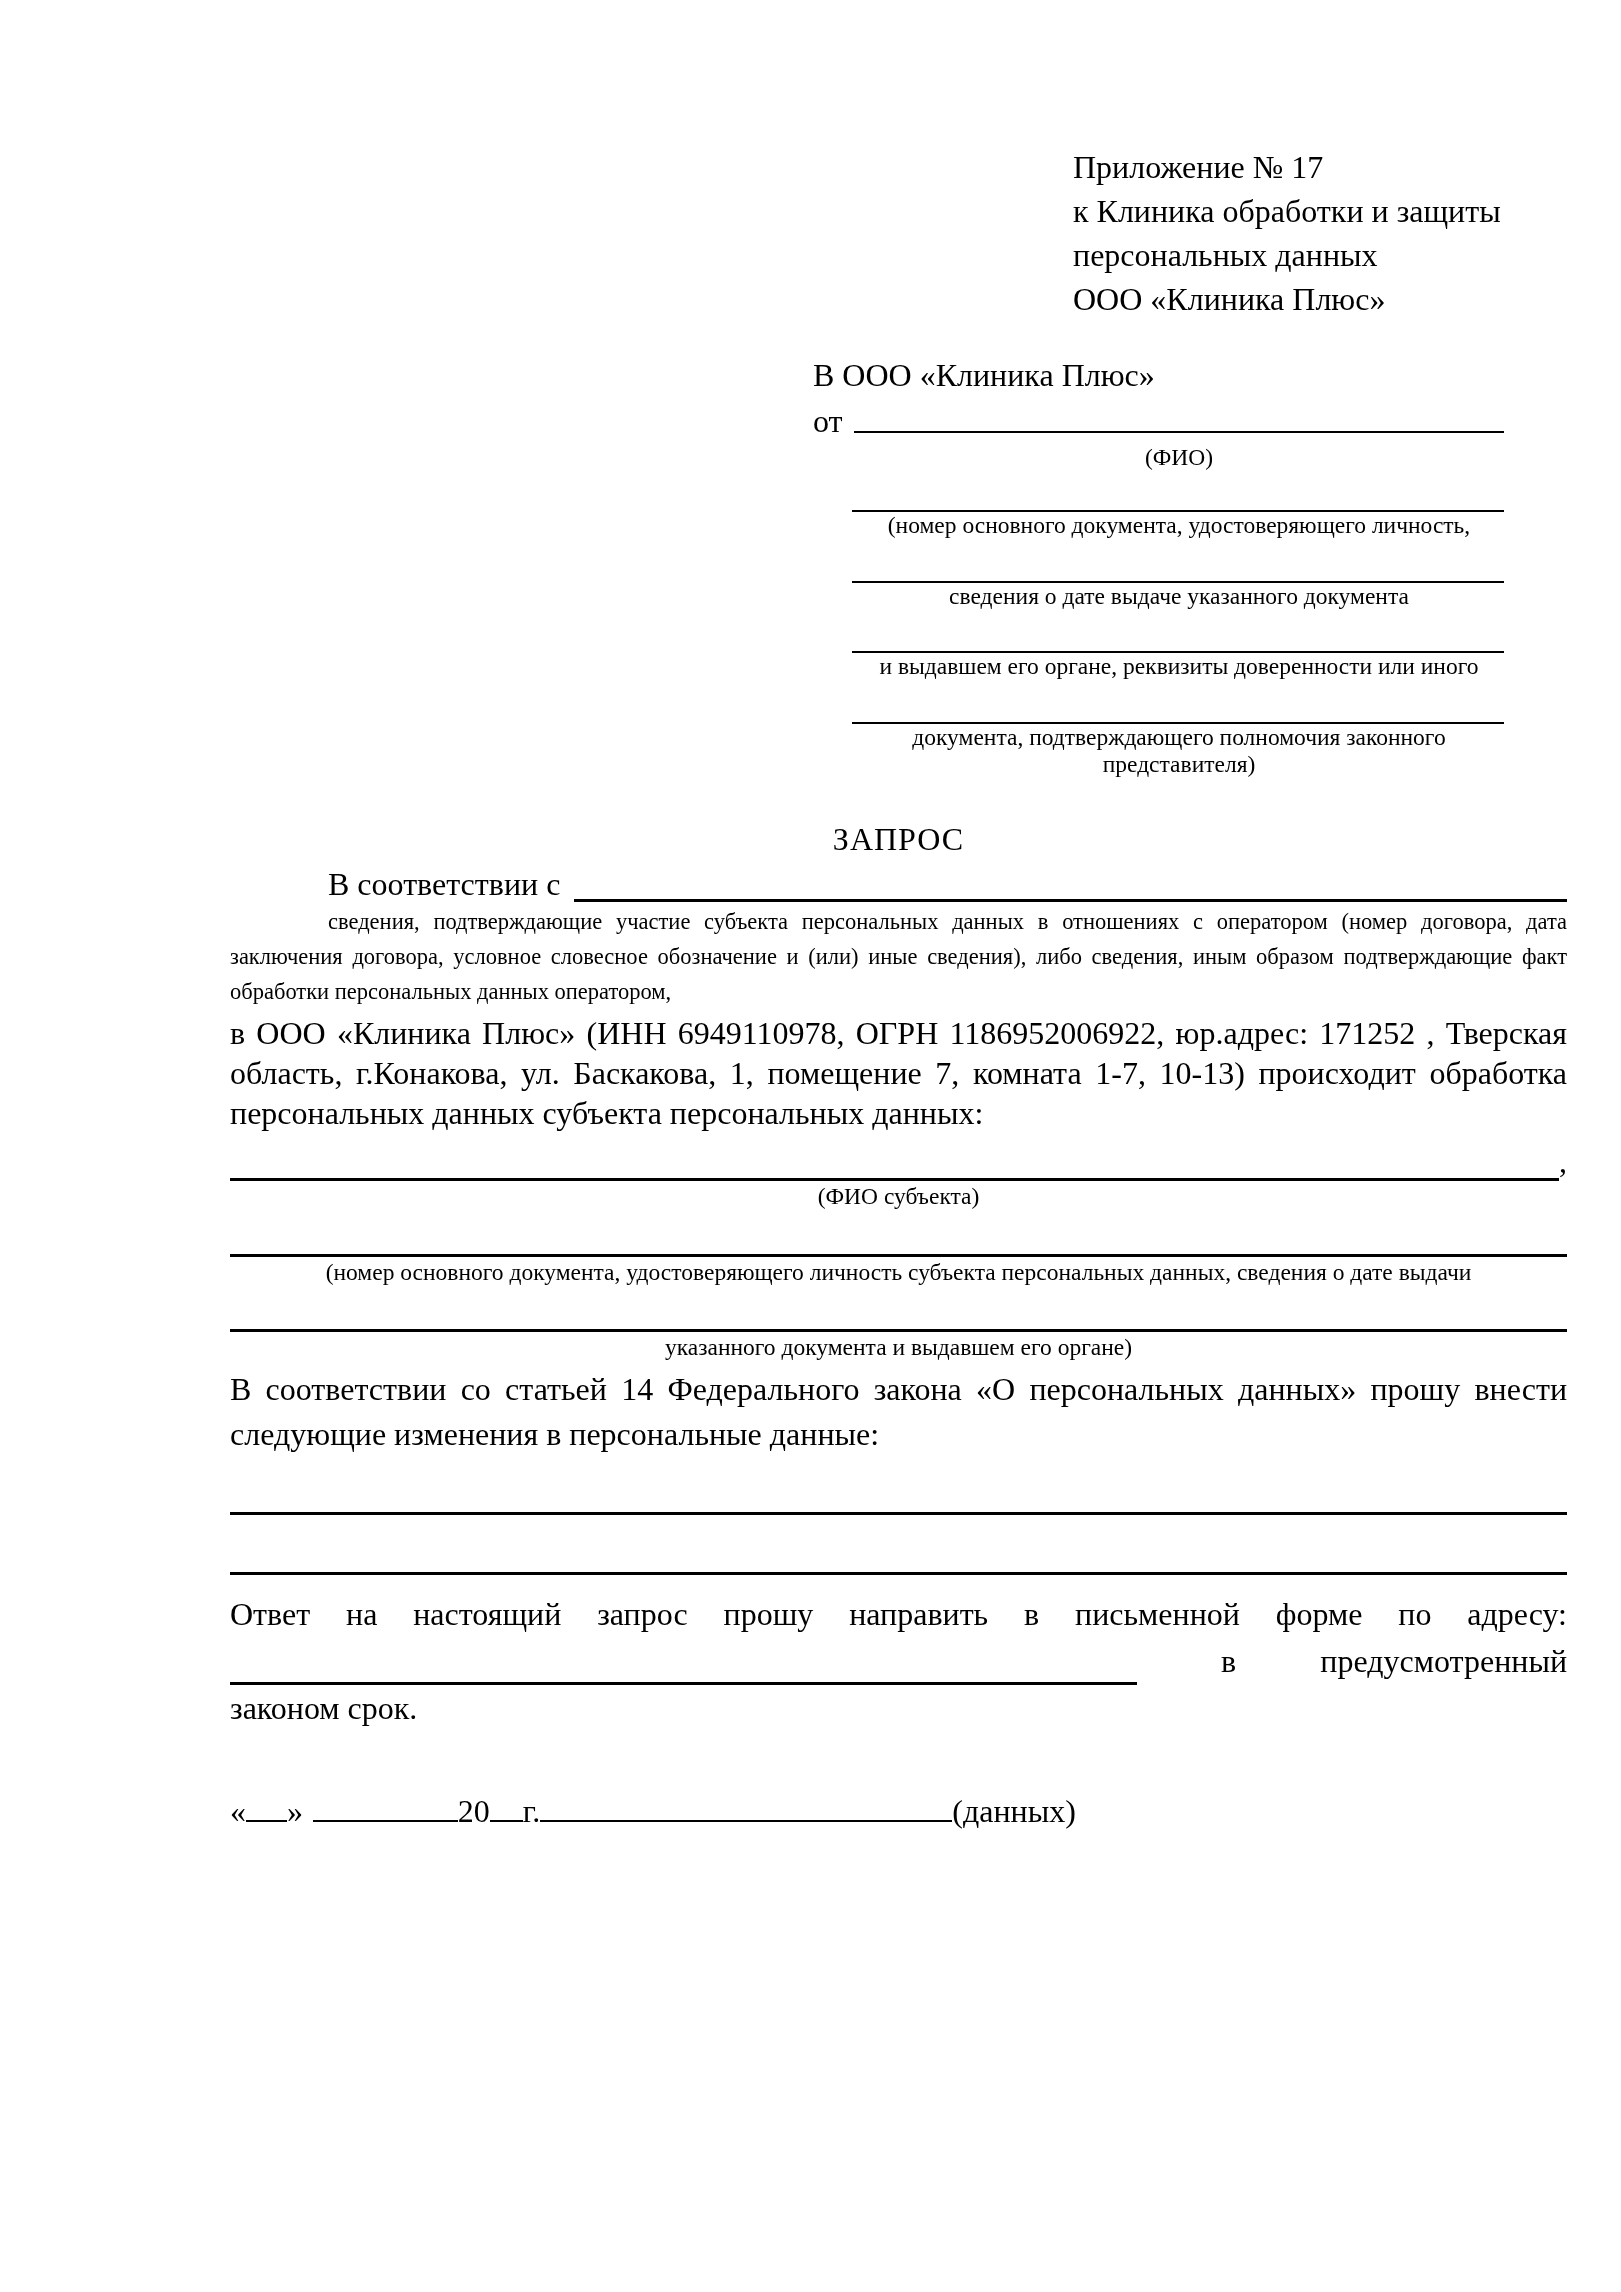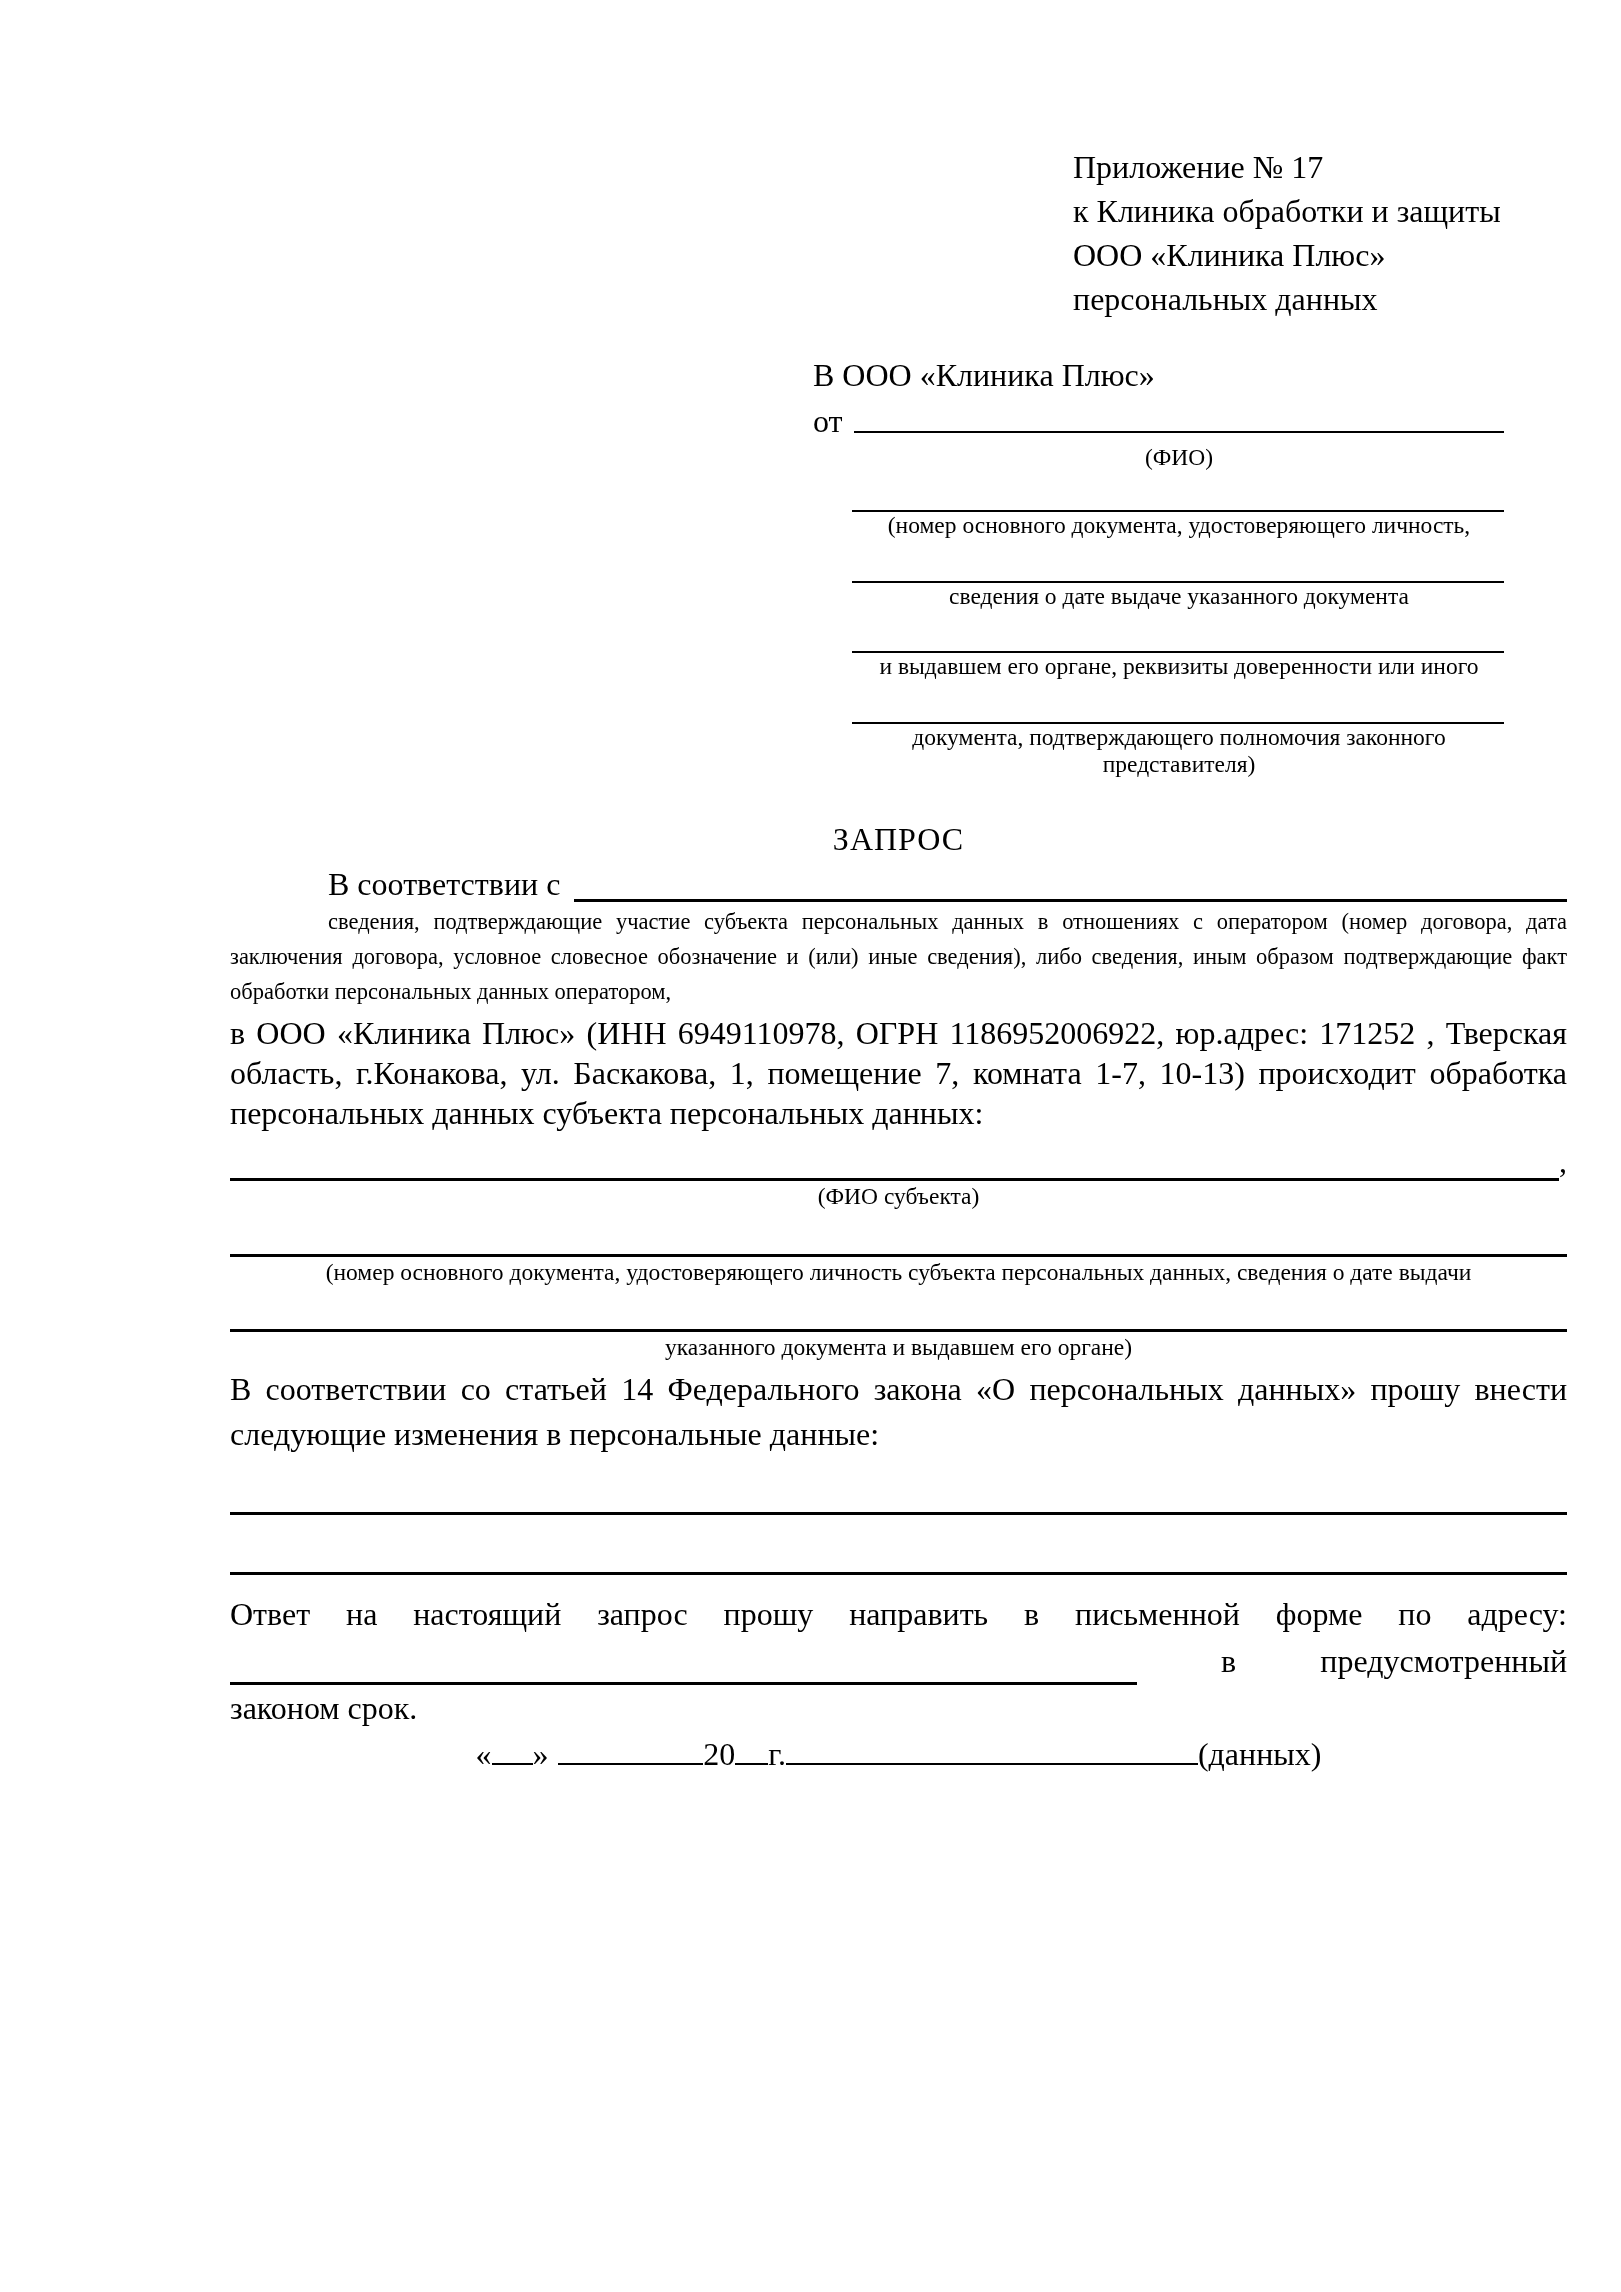--- a/index.html
+++ b/index.html
@@ -68,39 +68,39 @@
   .caption-line { margin-top: 2px; }
   .u-div { border-bottom: 3.9px solid #000; }
   .subj-blank { height: 43px; }
   .law { margin-top: 5.9px; line-height: 45px; }
   .free-blank1 { height: 55px; }
   .free-blank2 { height: 57px; }
   .answer1 { margin-top: 15.7px; line-height: 47px; }
   .answer-row { justify-content: space-between; align-items: flex-end; line-height: 47px; }
   .answer-row .u-seg { width: 907px; height: 37px; border-bottom: 3.9px solid #000; }
   .answer-tail { line-height: 47px; }
-  .footer-row { justify-content: center; align-items: flex-end; }
+  .footer-row { margin-top: 57px; justify-content: flex-start; align-items: flex-end; }
   .u-seg { display: inline-block; border-bottom: 2.9px solid #000; }
   .date-group { white-space: nowrap; }
   .seg-day { width: 41px; height: 29px; }
   .seg-month { width: 145px; height: 29px; margin-left: 9.8px; }
   .seg-year { width: 33px; height: 29px; }
   .sig-group { white-space: nowrap; }
   .seg-sign { width: 412px; height: 31px; }
 </style>
 </head>
 <body>
 
 <div class="page">
 
   <div class="hdr">
     <div>Приложение № 17</div>
     <div>к Клиника обработки и защиты</div>
+    <div>персональных данных</div>
     <div>ООО «Клиника Плюс»</div>
-    <div>персональных данных</div>
   </div>
 
 
   <div class="addr">
     <div>В ООО «Клиника Плюс»</div>
     <div class="row from-row">
       <span>от</span>
       <span class="fill u3"></span>
     </div>
     <div class="cap">(ФИО)</div>

